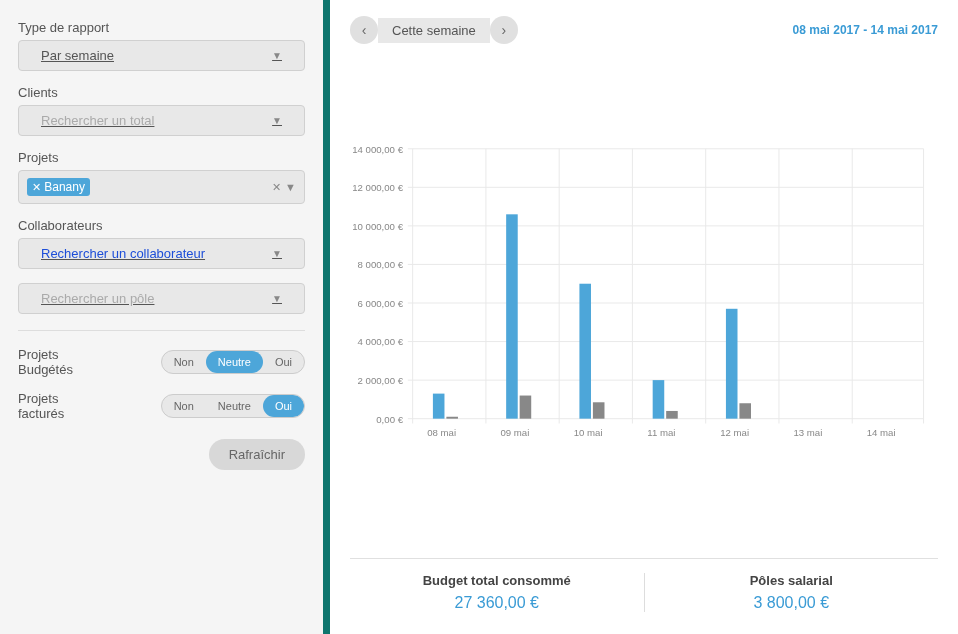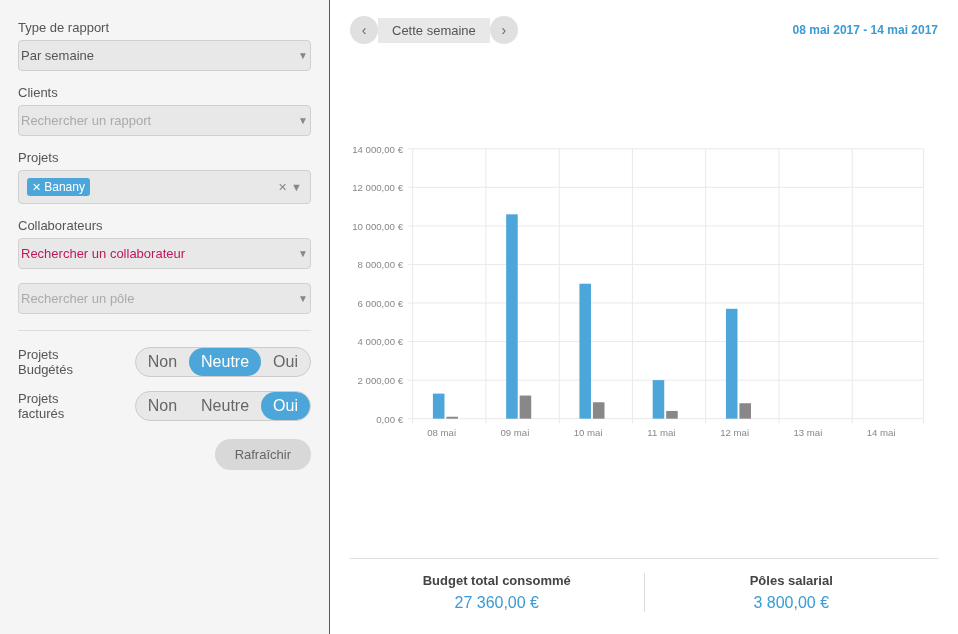--- a/index.html
+++ b/index.html
@@ -11,21 +11,21 @@
       height: 634px;
       width: 958px;
       overflow: hidden;
     }
 
     
     .left-panel {
       width: 330px;
       background: #f5f5f5;
       padding: 20px 18px;
-      border-right: 1px solid #0f766e;
+      border-right: 7px solid #0f766e;
       flex-shrink: 0;
       display: flex;
       flex-direction: column;
       gap: 14px;
     }
 
     .field-group {
       display: flex;
       flex-direction: column;
       gap: 5px;
@@ -34,28 +34,29 @@
     .field-label {
       font-size: 13px;
       color: #555;
       font-weight: normal;
     }
 
     .select-box {
       background: #e8e8e8;
       border: 1px solid #d0d0d0;
       border-radius: 4px;
-      padding: 7px 2px;
+      padding: 7px 22px;
       font-size: 13px;
       color: #555;
       display: flex;
       align-items: center;
       justify-content: space-between;
       cursor: pointer;
       position: relative;
+      text-decoration: underline;
     }
 
     .select-box .chevron {
       color: #888;
       font-size: 10px;
     }
 
     .tag-select {
       background: #e8e8e8;
       border: 1px solid #d0d0d0;
@@ -106,21 +107,21 @@
     .toggle-group {
       display: flex;
       border-radius: 20px;
       overflow: hidden;
       border: 1px solid #ccc;
       background: #e8e8e8;
     }
 
     .toggle-btn {
       padding: 5px 12px;
-      font-size: 16px;
+      font-size: 11px;
       cursor: pointer;
       color: #666;
       background: transparent;
       border: none;
     }
 
     .toggle-btn.active-blue {
       background: #4da6d9;
       color: white;
       border-radius: 20px;
@@ -249,21 +250,21 @@
     <span class="field-label">Type de rapport</span>
     <div class="select-box">
       <span>Par semaine</span>
       <span class="chevron">▼</span>
     </div>
   </div>
 
   <div class="field-group">
     <span class="field-label">Clients</span>
     <div class="select-box">
-      <span style="color:#aaa;">Rechercher un rapport</span>
+      <span style="color:#aaa;">Rechercher un total</span>
       <span class="chevron">▼</span>
     </div>
   </div>
 
   <div class="field-group">
     <span class="field-label">Projets</span>
     <div class="tag-select">
       <div class="tag">
         <span style="font-size:11px;">✕</span>
         <span>Banany</span>
@@ -272,21 +273,21 @@
       <div class="tag-chevrons">
         <span>✕</span>
         <span>▼</span>
       </div>
     </div>
   </div>
 
   <div class="field-group">
     <span class="field-label">Collaborateurs</span>
     <div class="select-box">
-      <span style="color:#be185d;">Rechercher un collaborateur</span>
+      <span style="color:#1d4ed8;">Rechercher un collaborateur</span>
       <span class="chevron">▼</span>
     </div>
   </div>
 
   <div class="field-group">
     <div class="select-box">
       <span style="color:#aaa;text-align:right;">Rechercher un pôle</span>
       <span class="chevron">▼</span>
     </div>
   </div>

